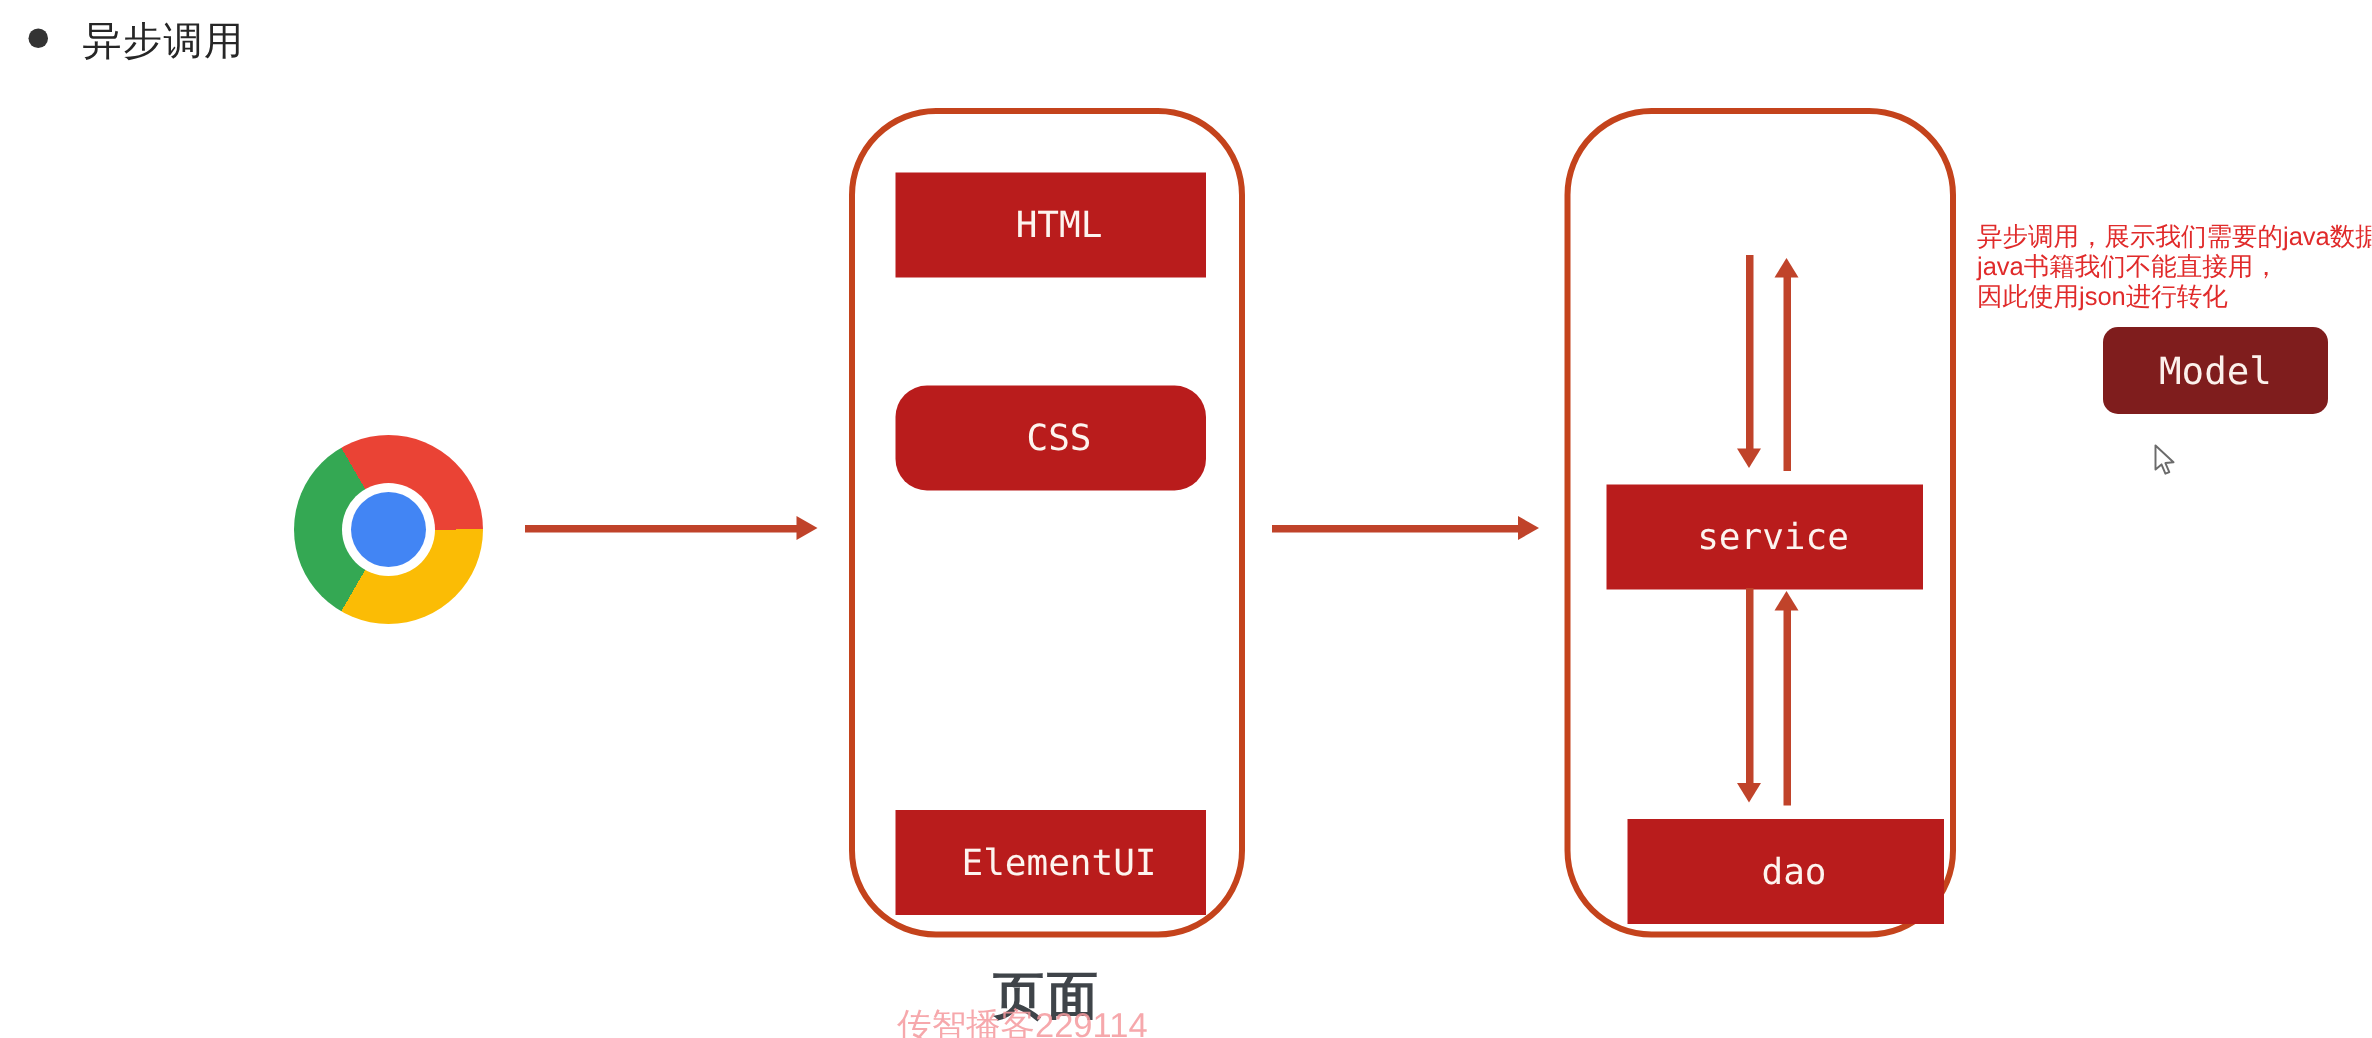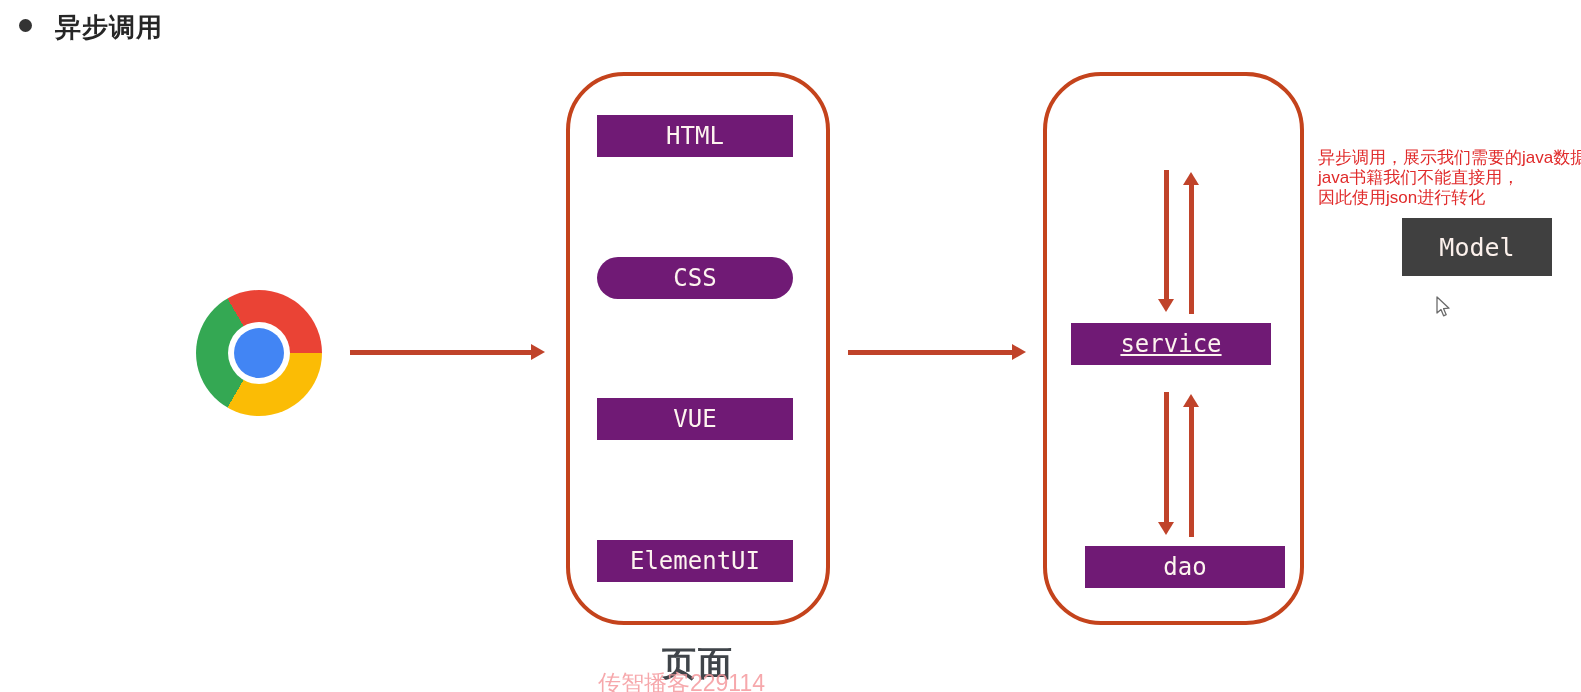--- a/index.html
+++ b/index.html
@@ -14,21 +14,21 @@
   }
 
   
   .bullet {
     position: absolute; left: 19px; top: 19px;
     width: 13px; height: 13px; border-radius: 50%;
     background: #333333;
   }
   .page-title {
     position: absolute; left: 55px; top: 10px;
-    font-size: 26px; font-weight: 700; color: #262626;
+    font-size: 26px; font-weight: 400; color: #262626;
     letter-spacing: 1px;
   }
 
   
   .chrome { position: absolute; left: 196px; top: 290px; width: 126px; height: 126px; }
   .chrome-disc {
     position: absolute; inset: 0; border-radius: 50%;
     background: conic-gradient(#ea4335 0deg 90deg, #fbbc05 90deg 210deg, #34a853 210deg 330deg, #ea4335 330deg 360deg);
   }
   .chrome-ring {
@@ -72,35 +72,36 @@
   
   .container {
     position: absolute; top: 72px; height: 553px;
     border: 4px solid #c4431c; border-radius: 58px;
     background: #ffffff; box-sizing: border-box;
   }
   .frontend-container { left: 566px; width: 264px; }
   .backend-container  { left: 1043px; width: 261px; }
 
   .box {
-    position: absolute; height: 42px;
-    background: #701a75; color: #fdf4ef;
+    position: absolute; height: 70px;
+    background: #b91c1c; color: #fdf4ef;
     display: flex; align-items: center; justify-content: center;
     font-family: "DejaVu Sans Mono", monospace;
     font-size: 24px;
+    padding-left: 11px;
   }
   .fb { left: 597px; width: 196px; }
   .box-html      { top: 115px; }
   .box-css       { top: 257px; border-radius: 21px; }
   .box-vue       { top: 398px; }
   .box-elementui { top: 540px; }
 
   .bb { left: 1071px; width: 200px; }
   .box-controller { top: 101px; }
-  .box-service    { top: 323px; text-decoration: underline; }
+  .box-service    { top: 323px; }
   .box-dao        { top: 546px; margin-left: 14px; }
 
   
   .container-label {
     position: absolute; top: 641px;
     font-size: 34px; font-weight: 700; color: #3f4449;
     text-align: center; letter-spacing: 2px;
   }
   .label-frontend { left: 566px; width: 264px; }
   .label-backend  { left: 1043px; width: 261px; }
@@ -108,23 +109,23 @@
   
   .annotation {
     position: absolute; left: 1318px; top: 148px;
     color: #e02a2a; font-size: 17px; line-height: 20px;
   }
   .annotation div { white-space: nowrap; }
 
   
   .model-box {
     position: absolute; left: 1402px; top: 218px; width: 150px; height: 58px;
-    background: #404040; color: #fcf1ec;
+    background: #7f1d1d; color: #fcf1ec;
     display: flex; align-items: center; justify-content: center;
-    font-family: "DejaVu Sans Mono", monospace; font-size: 25px;
+    font-family: "DejaVu Sans Mono", monospace; font-size: 25px; border-radius: 10px;
   }
 
   
   .watermark {
     position: absolute; left: 598px; top: 668px;
     color: #f59a9e; font-size: 23px; opacity: 0.85;
     white-space: nowrap;
   }
 
   
@@ -143,21 +144,20 @@
     <div class="chrome-ring"></div>
     <div class="chrome-blue"></div>
   </div>
 
   <div class="h-arrow arrow1"></div>
   <div class="h-arrow arrow2"></div>
 
   <div class="container frontend-container"></div>
   <div class="box fb box-html">HTML</div>
   <div class="box fb box-css">CSS</div>
-  <div class="box fb box-vue">VUE</div>
   <div class="box fb box-elementui">ElementUI</div>
   <div class="container-label label-frontend">页面</div>
 
   <div class="container backend-container"></div>
   <div class="box bb box-service">service</div>
   <div class="box bb box-dao">dao</div>
 
   <div class="v-arrow down vA-down"></div>
   <div class="v-arrow up vA-up"></div>
   <div class="v-arrow down vB-down"></div>

